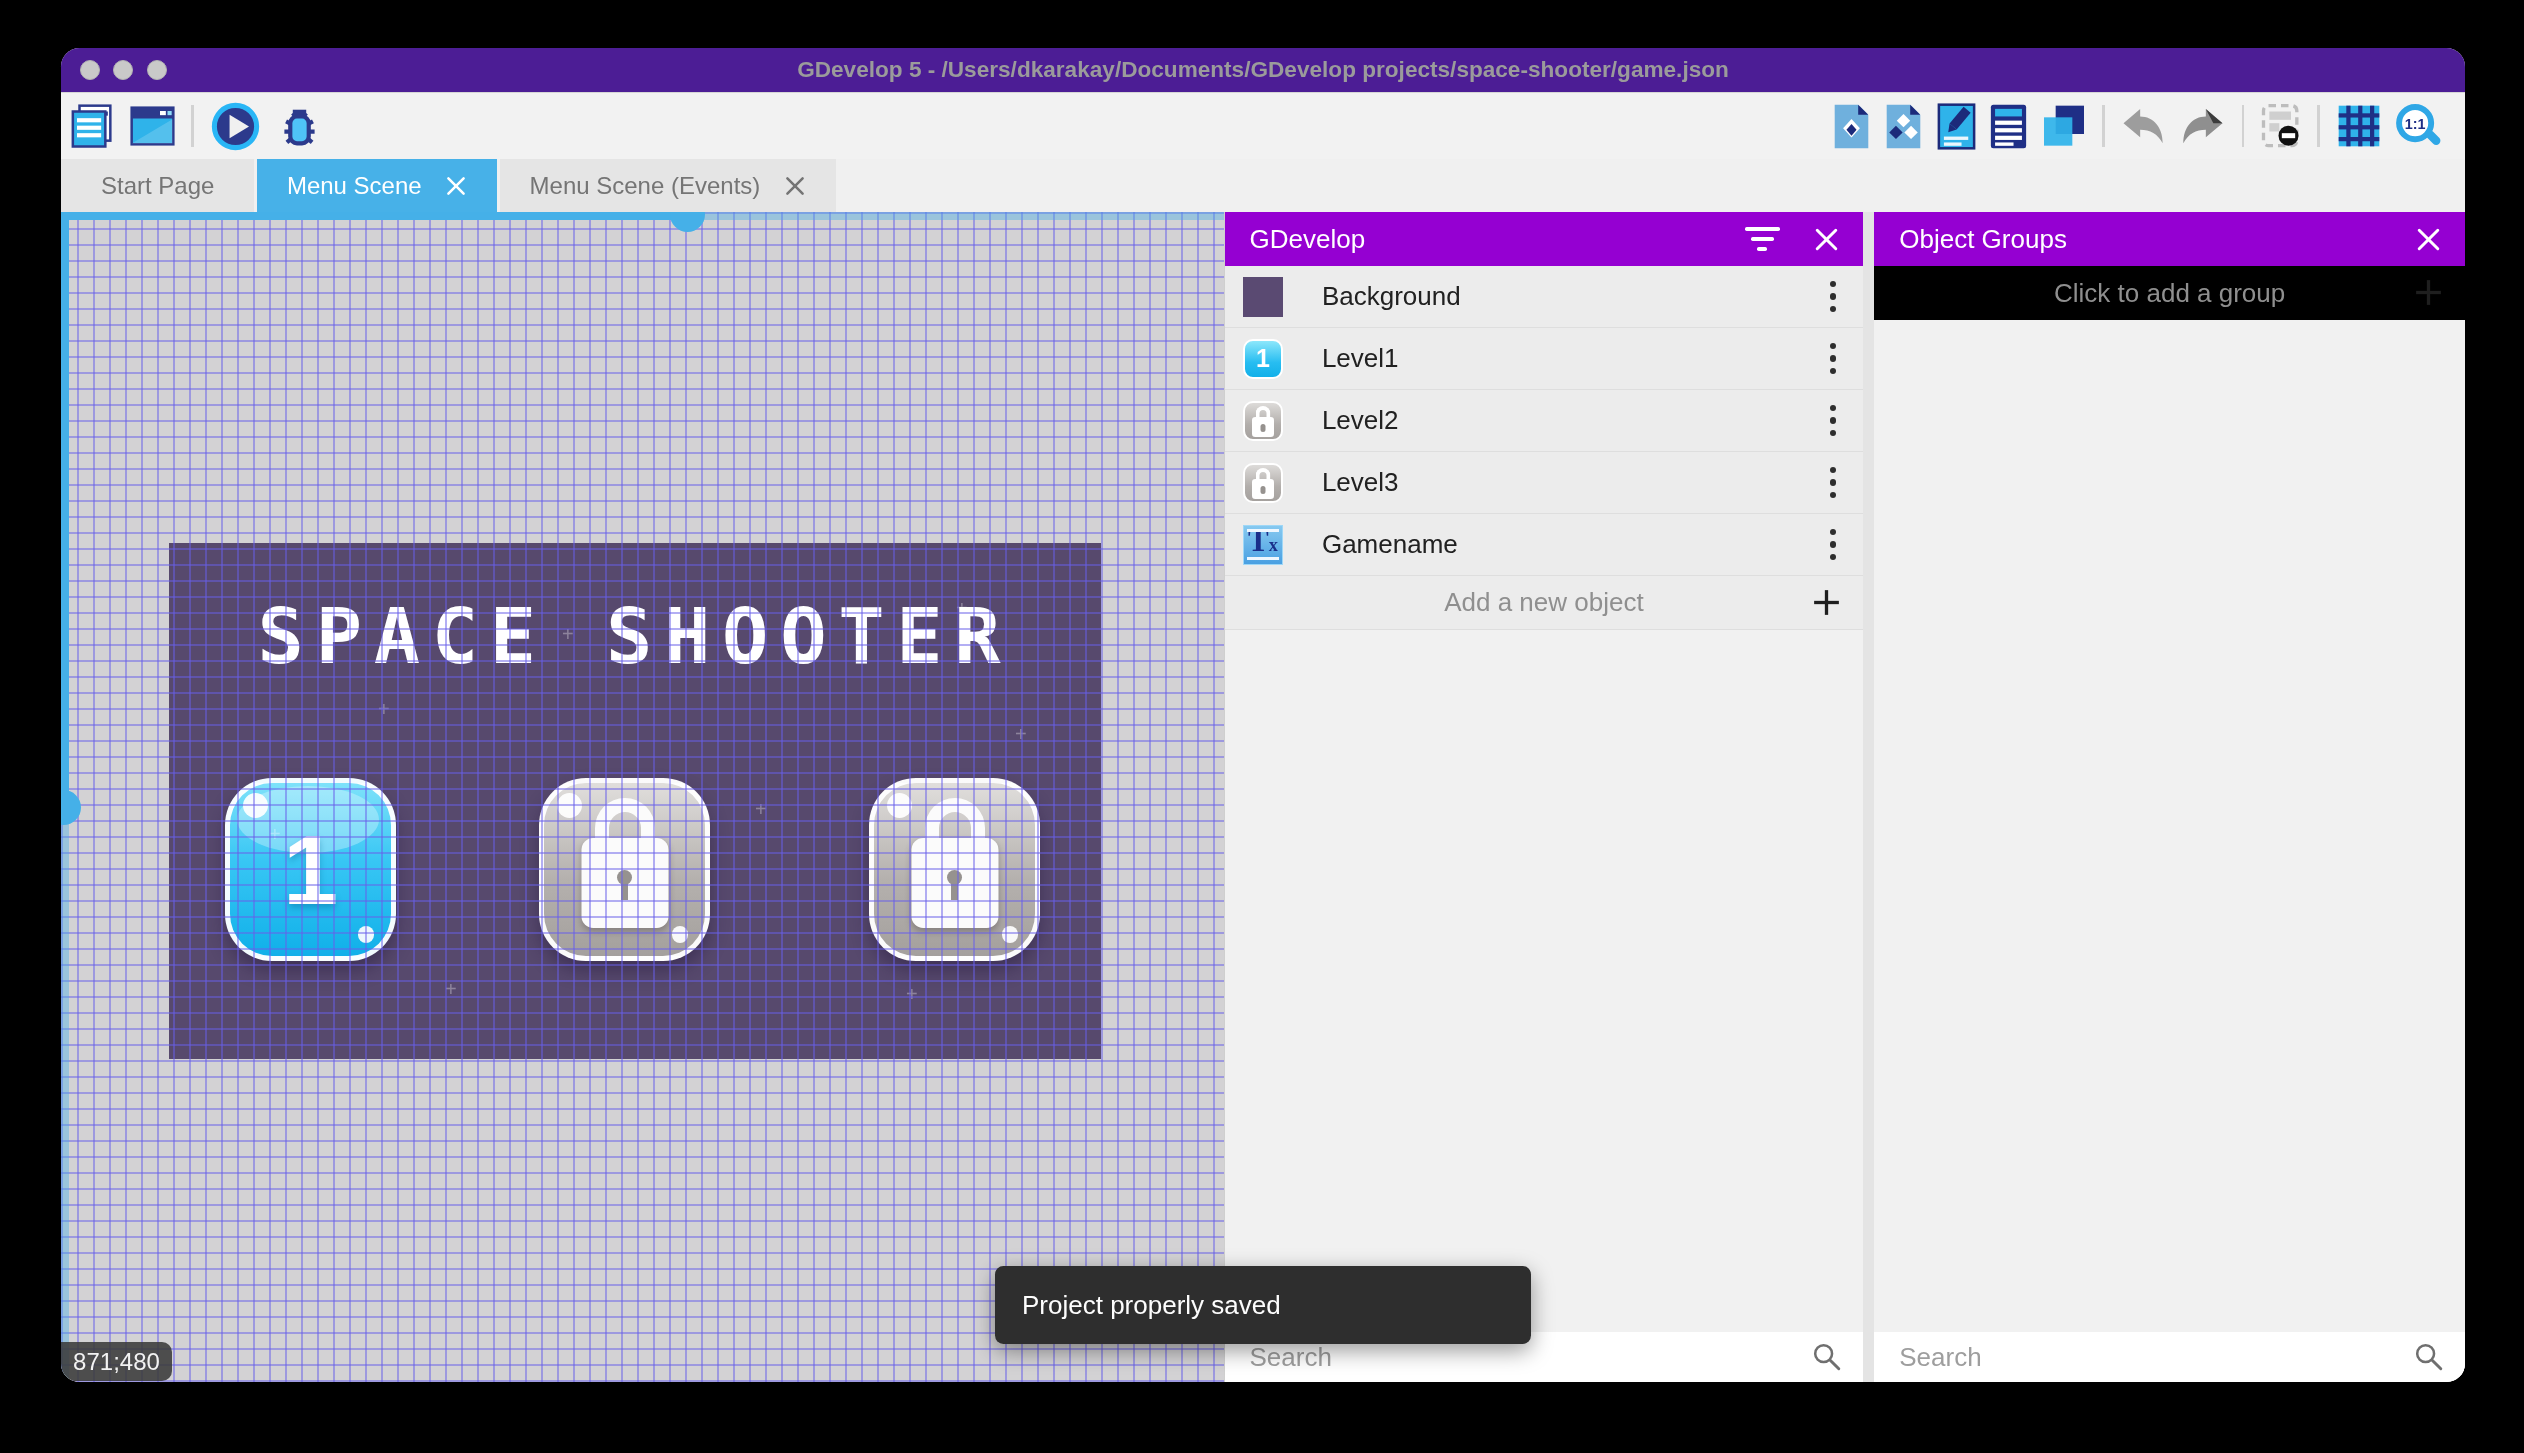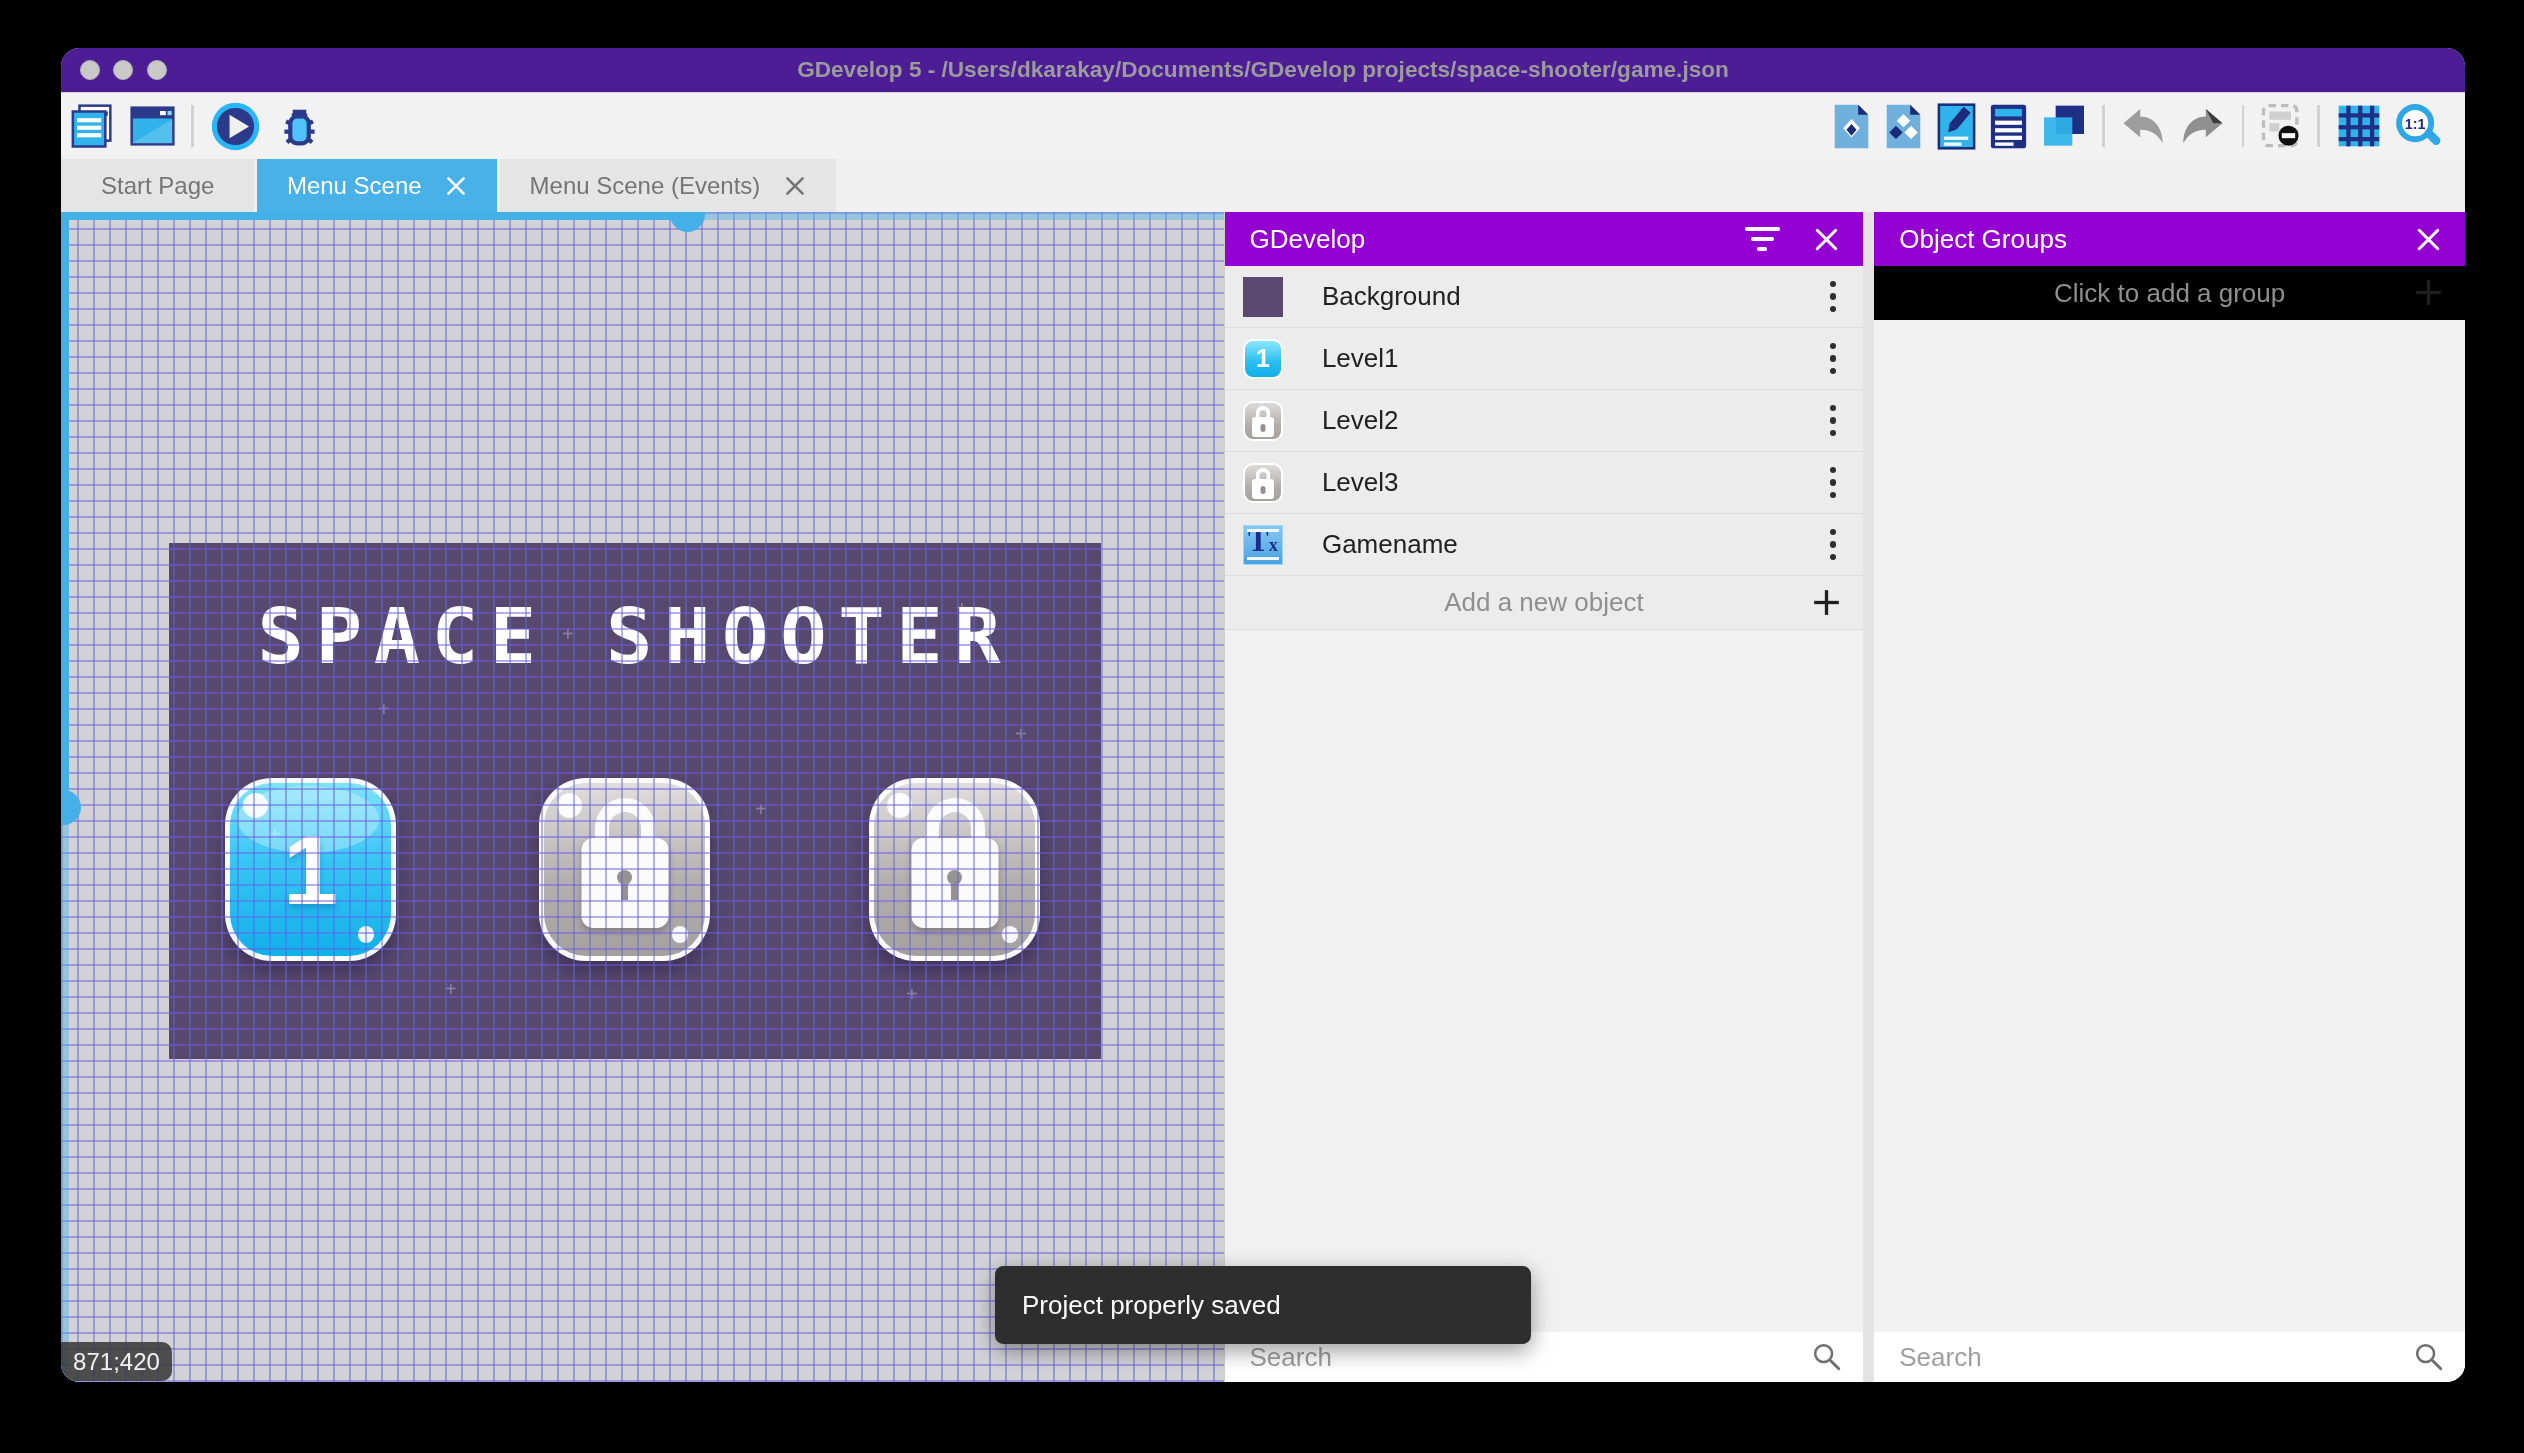--- a/index.html
+++ b/index.html
@@ -385,21 +385,21 @@
 
       <div class="grid"></div>
 
       <div class="hfill"></div>
       <div class="htrack"></div>
       <div class="hthumb"></div>
       <div class="vfill"></div>
       <div class="vtrack"></div>
       <div class="vthumb"></div>
 
-      <div class="coords">871;420</div>
+      <div class="coords">871;480</div>
     </div>
 
     <div class="panel panel-objects">
       <div class="phead">
         <span class="ptitle">GDevelop</span>
         <span class="phead-icons">
           <span class="filtericon">
               <i></i>
               <i></i>
               <i></i>

